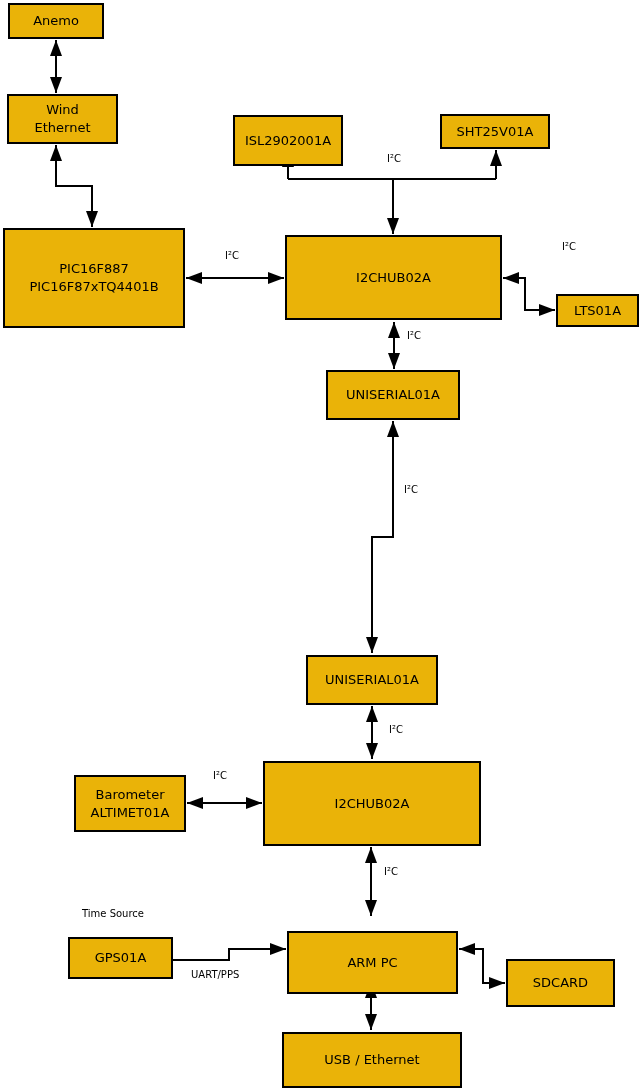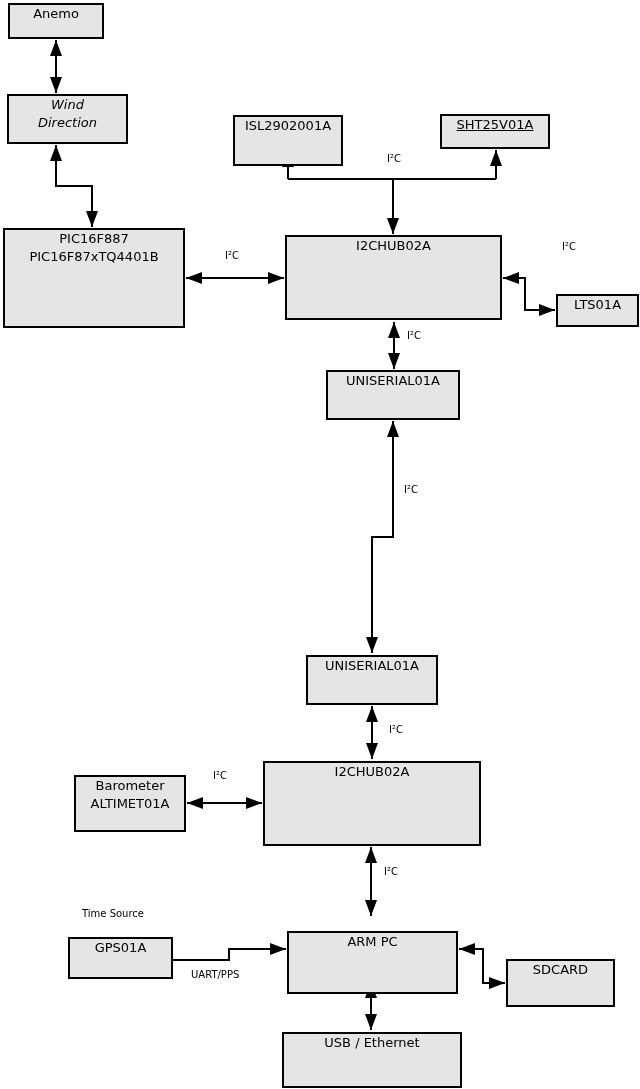--- a/index.html
+++ b/index.html
@@ -18,25 +18,26 @@
     width: 640px; height: 1089px;
   }
   svg.wires path.edge {
     fill: none;
     stroke: #000000;
     stroke-width: 2;
   }
   .box {
     position: absolute;
     box-sizing: border-box;
-    background: #e5e5e5;
+    background: #eab308;
     border: 2px solid #000000;
     display: flex;
     flex-direction: column;
     align-items: center;
+    justify-content: center;
     text-align: center;
     font-size: 13px;
     line-height: 1.35;
     white-space: nowrap;
   }
   .elabel {
     position: absolute;
     font-size: 10px;
     white-space: nowrap;
   }
@@ -67,35 +68,35 @@
     <path class="edge" d="M371,847 V916" marker-start="url(#ah)" marker-end="url(#ah)"></path>
     <path class="edge" d="M173,960 H229 V949 H286" marker-end="url(#ah)"></path>
     <path class="edge" d="M459,949 H483 V983 H505" marker-start="url(#ah)" marker-end="url(#ah)"></path>
     <path class="edge" d="M371,982 V1030" marker-start="url(#ah)" marker-end="url(#ah)"></path>
   </svg>
 
   <div class="box" style="left:8px; top:3px; width:96px; height:36px;">
     <span>Anemo</span>
   </div>
 
-  <div class="box" style="left:7px; top:94px; width:121px; height:50px;font-style:italic;">
+  <div class="box" style="left:7px; top:94px; width:111px; height:50px;">
     <span>Wind</span>
-    <span>Direction</span>
+    <span>Ethernet</span>
   </div>
 
   <div class="box" style="left:3px; top:228px; width:182px; height:100px;">
     <span>PIC16F887</span>
     <span>PIC16F87xTQ4401B</span>
   </div>
 
   <div class="box" style="left:233px; top:115px; width:110px; height:51px;">
     <span>ISL2902001A</span>
   </div>
 
-  <div class="box" style="left:440px; top:114px; width:110px; height:35px;text-decoration:underline;">
+  <div class="box" style="left:440px; top:114px; width:110px; height:35px;">
     <span>SHT25V01A</span>
   </div>
 
   <div class="box" style="left:285px; top:235px; width:217px; height:85px;">
     <span>I2CHUB02A</span>
   </div>
 
   <div class="box" style="left:556px; top:294px; width:83px; height:33px;">
     <span>LTS01A</span>
   </div>

